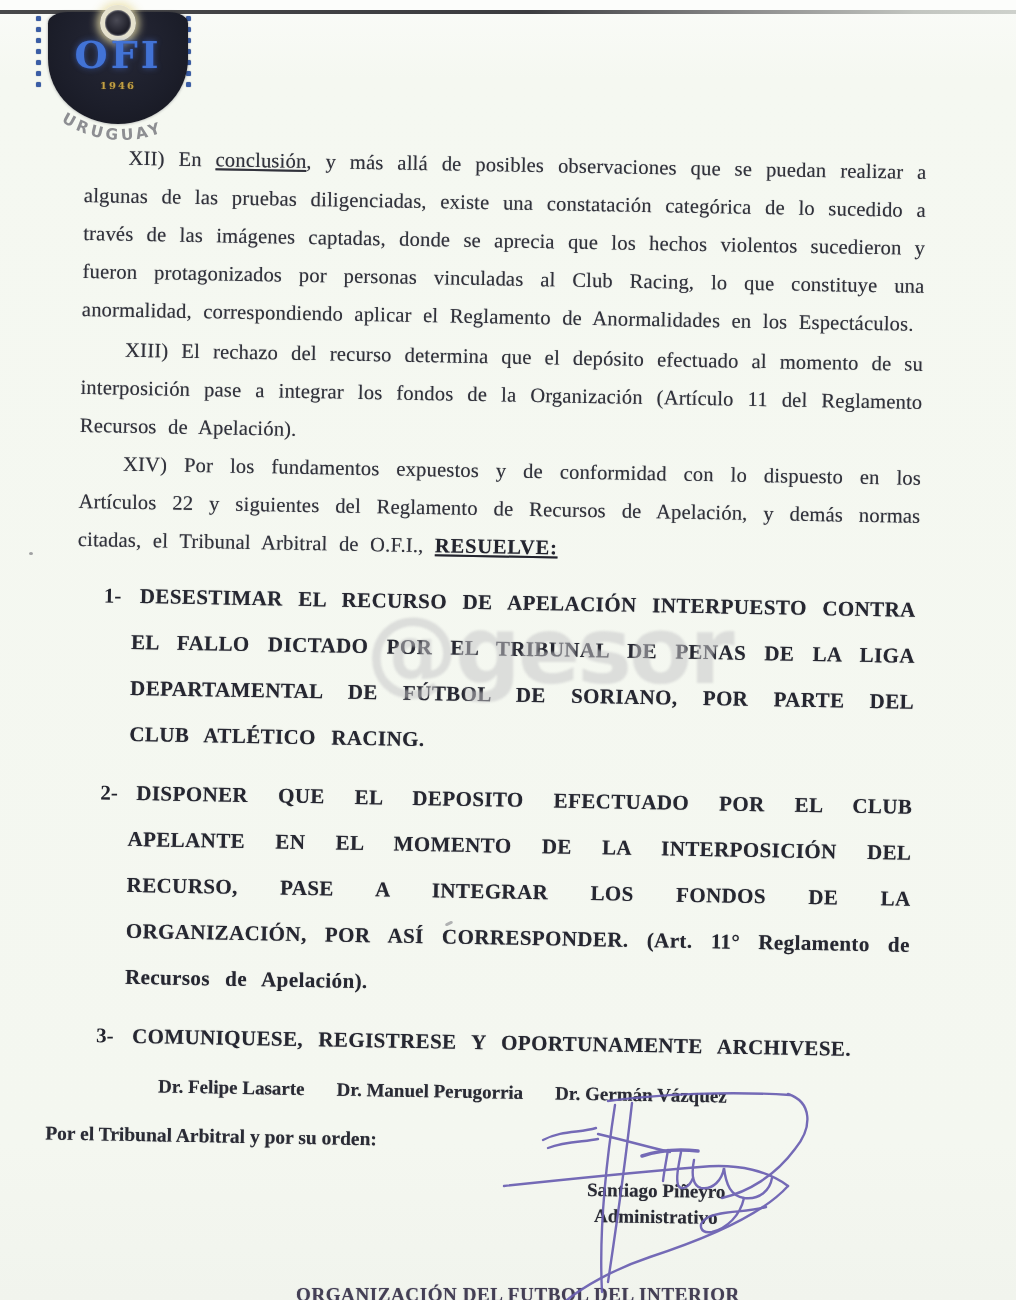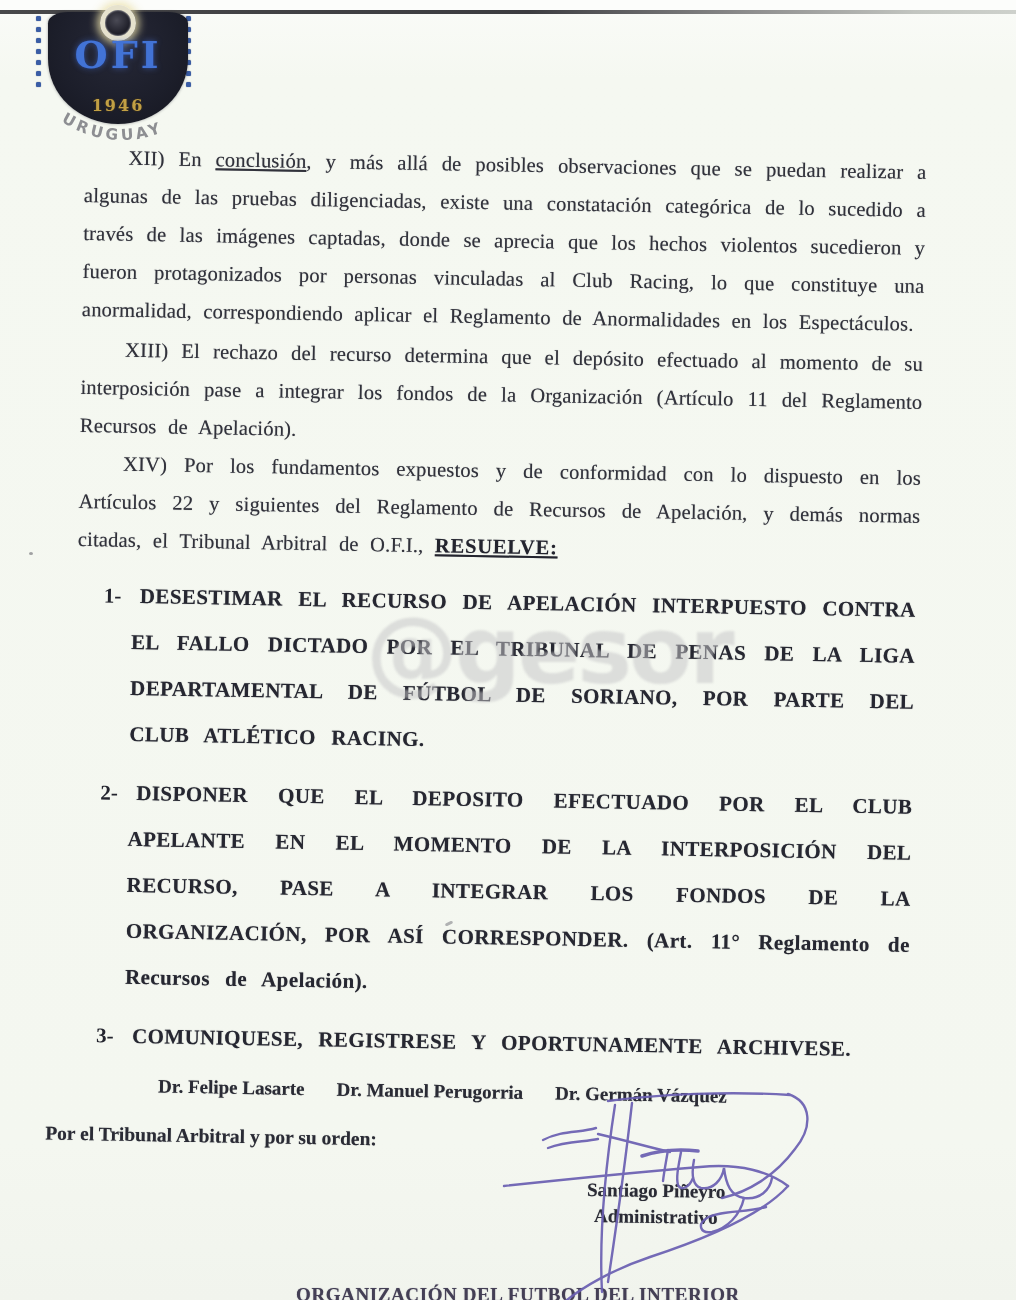--- a/index.html
+++ b/index.html
@@ -22,22 +22,22 @@
     border-radius:14% 14% 50% 50% / 10% 10% 58% 58%;
     box-shadow:0 0 3px rgba(20,20,30,.4);}
   .ball{position:absolute;left:50%;top:-7px;transform:translateX(-50%);
     width:26px;height:26px;border-radius:50%;
     background:radial-gradient(circle at 45% 40%, #4a4a55 0%, #1a1a24 70%);
     border:5px solid #e6e2cd;
     box-shadow:0 0 8px 3px rgba(235,225,170,.85), inset 0 0 2px #fff;}
   .ofi-txt{position:absolute;left:0;top:20px;width:100%;text-align:center;
     font-family:"DejaVu Serif",serif;font-weight:bold;font-size:38px;letter-spacing:3px;
     color:#4273d6;text-shadow:0 0 2px rgba(30,60,140,.8),0 0 6px rgba(90,140,255,.45);}
-  .year-txt{position:absolute;left:0;top:84px;width:100%;text-align:center;
-    font-family:"DejaVu Serif",serif;font-weight:bold;font-size:16px;letter-spacing:2px;
+  .year-txt{position:absolute;left:0;top:68px;width:100%;text-align:center;
+    font-family:"DejaVu Serif",serif;font-weight:bold;font-size:10px;letter-spacing:2px;
     color:#c2a044;text-shadow:0 0 2px rgba(120,90,20,.6);}
   .dots{position:absolute;top:8px;display:flex;flex-direction:column;gap:6px;}
   .dots.left{left:8px;} .dots.right{left:158px;}
   .dots i{display:block;width:5px;height:5px;border-radius:1.5px;background:#3a5da6;
     box-shadow:0 0 1px rgba(20,40,90,.7);}
   .uru-svg{position:absolute;left:0;top:104px;width:190px;height:50px;filter:blur(.4px);}
   
   .watermark{position:absolute;left:366px;top:598px;z-index:5;
     font-family:"DejaVu Sans",sans-serif;font-weight:bold;font-size:92px;
     letter-spacing:-3px;color:rgba(197,198,200,.52);filter:blur(1.1px);

